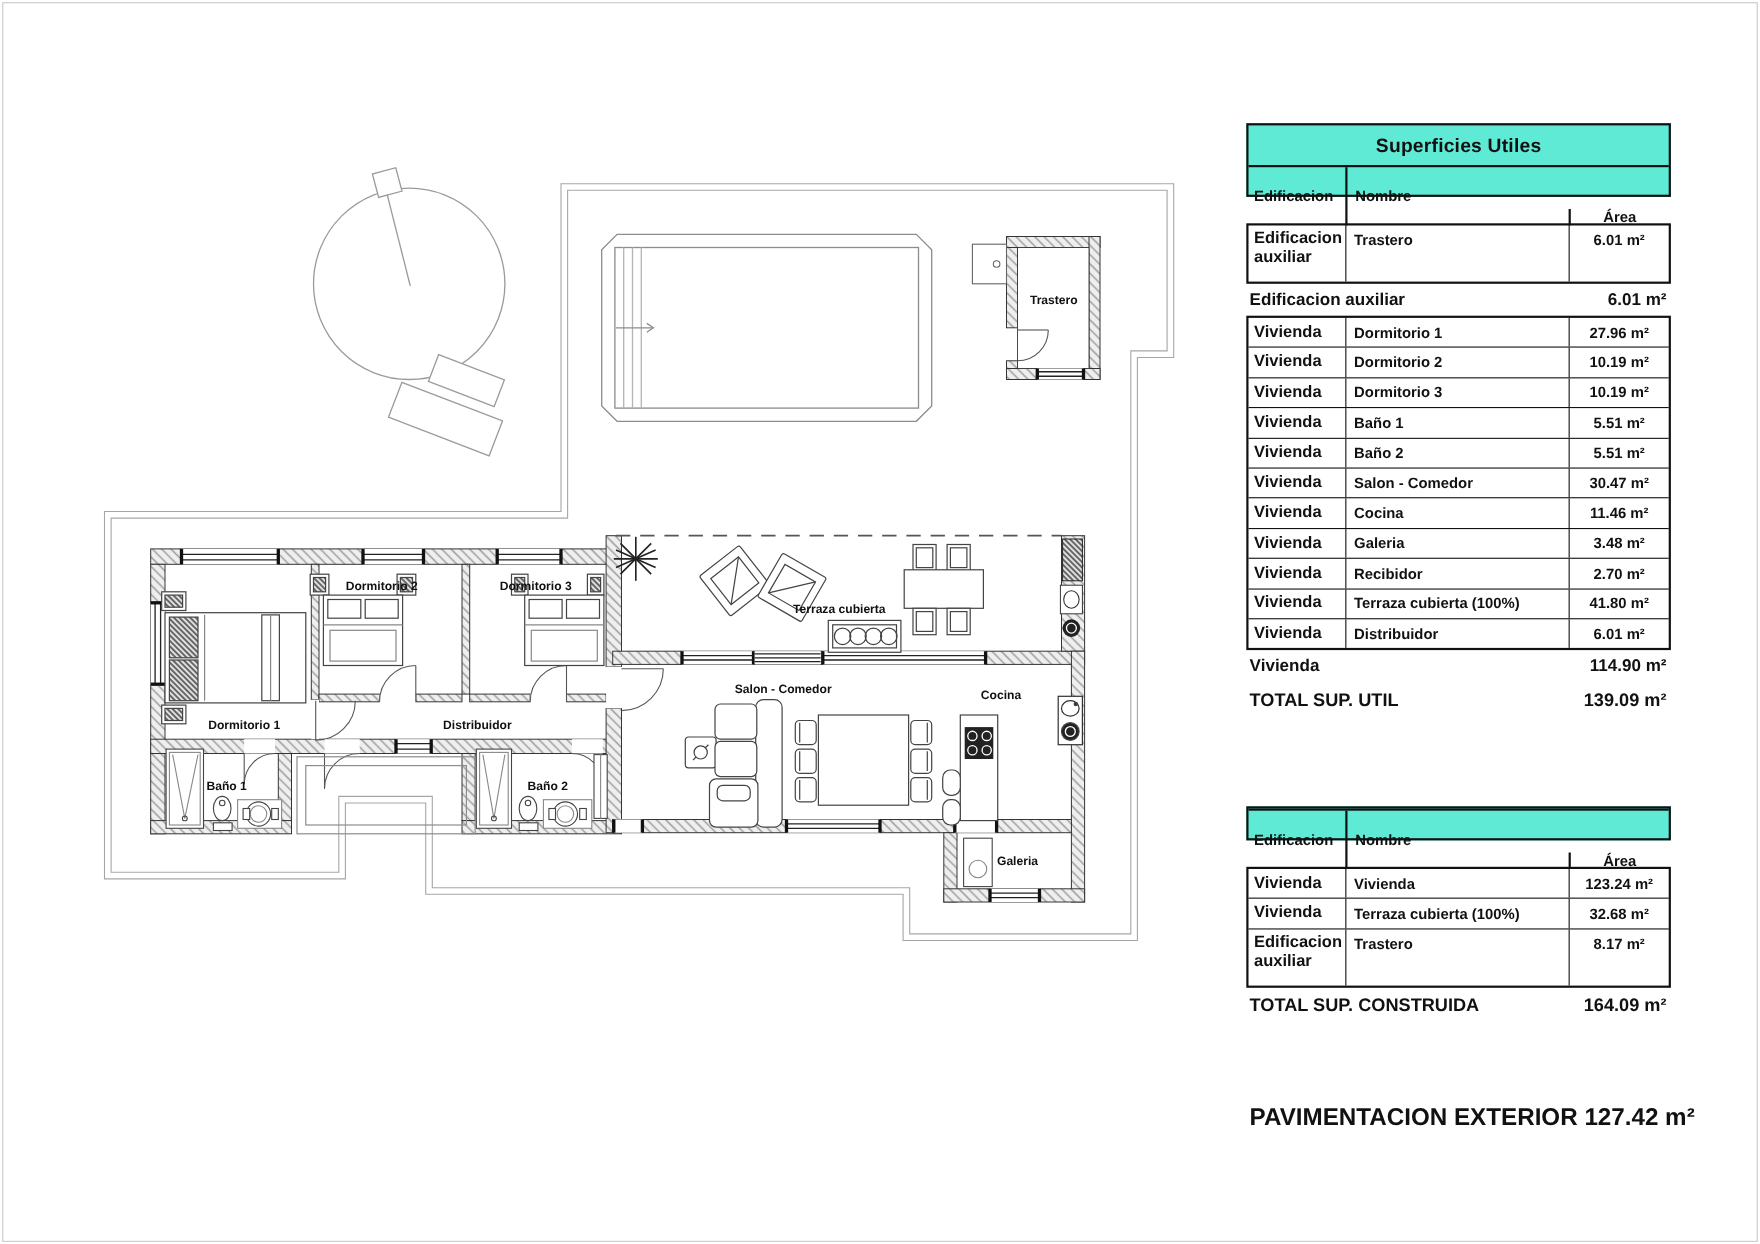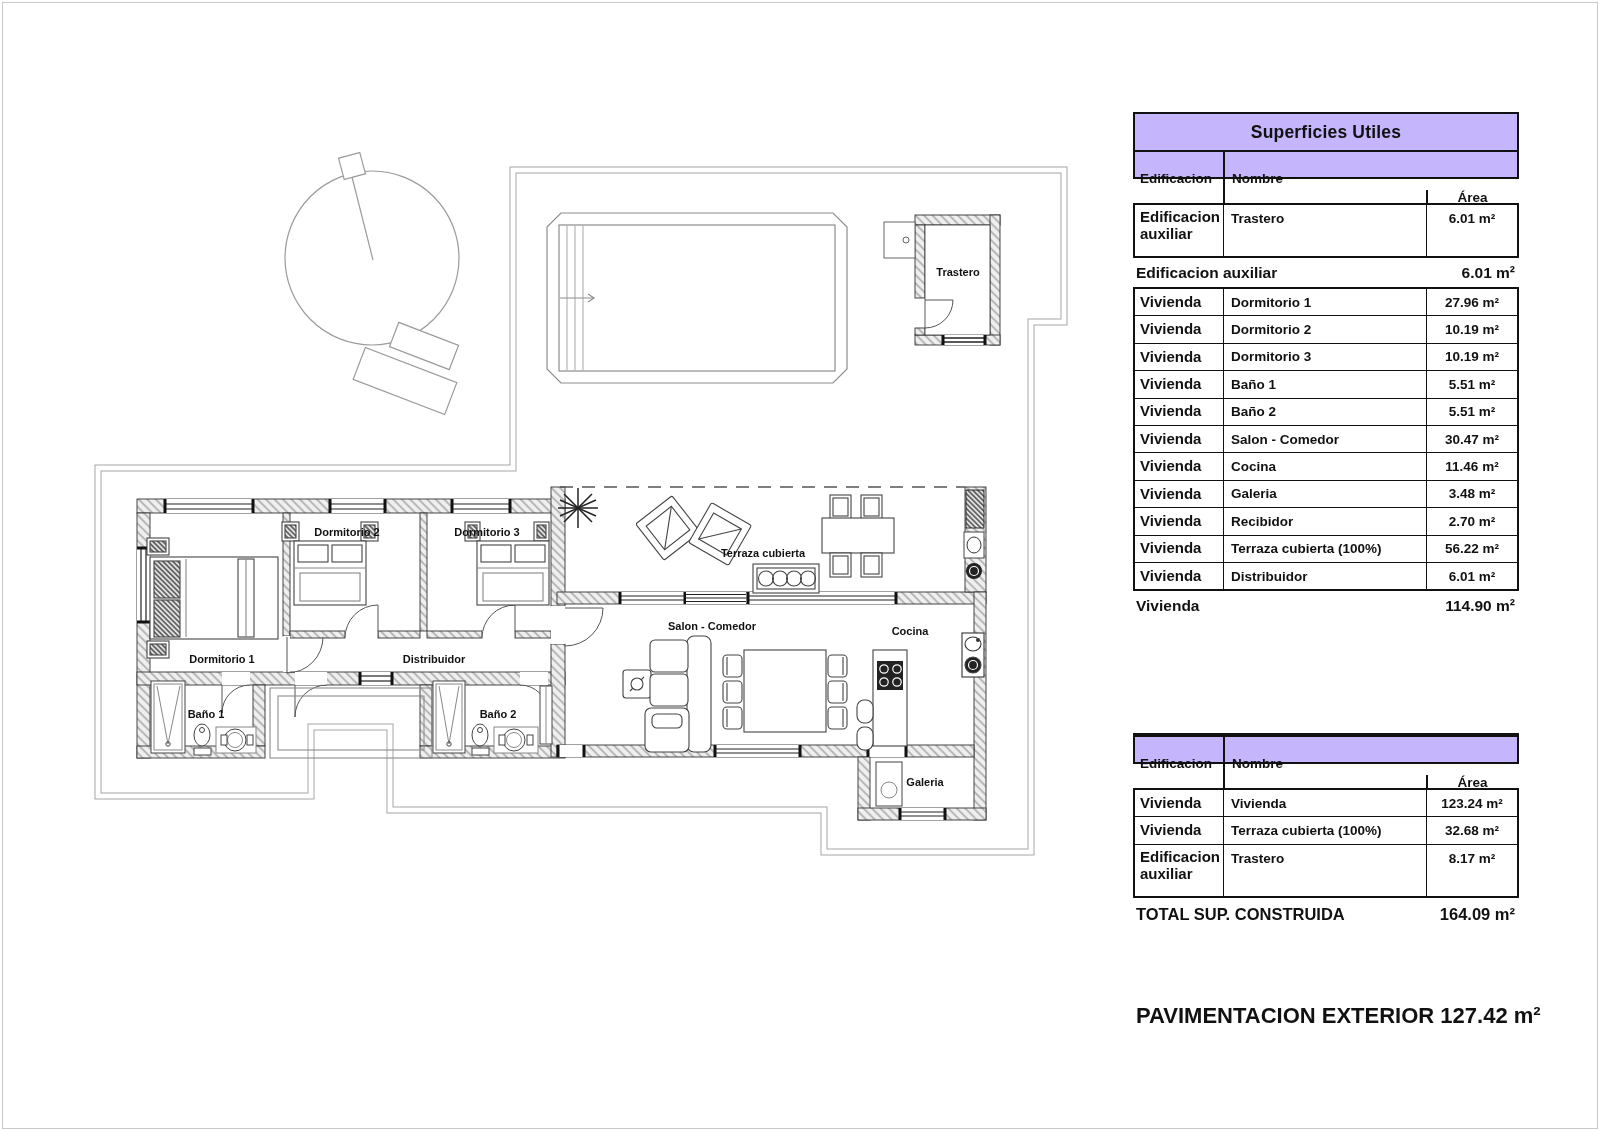--- a/index.html
+++ b/index.html
@@ -3,21 +3,21 @@
 <meta charset="utf-8">
 <style>
   html,body{margin:0;padding:0;background:#fff;}
   body{width:1600px;height:1131px;position:relative;overflow:hidden;
        font-family:"Liberation Sans",sans-serif;color:#111;}
   .frame{position:absolute;inset:2px;border:1px solid #c9c9c9;pointer-events:none;}
   #plan-svg{position:absolute;left:0;top:0;width:1600px;height:1131px;}
   .room-label{font:700 11px "Liberation Sans",sans-serif;fill:#111;text-anchor:middle;}
 
   .sa-table{position:absolute;width:386px;font-weight:700;color:#111;}
-  .t-head{border:2px solid #111;background:#c4b5fd;}
+  .t-head{border:2px solid #111;background:#5eead4;}
   .t-title{height:36px;display:flex;align-items:center;justify-content:center;
            font-size:17.5px;letter-spacing:.2px;}
   .t-cols{display:grid;grid-template-columns:88px 1fr 91px;border-top:2px solid #111;
           height:25px;font-size:13.5px;}
   .t-cols .c0{display:flex;align-items:center;padding-left:5px;}
   .t-cols .c1{display:flex;align-items:center;padding-left:7px;border-left:2px solid #111;}
   .t-cols .c2{display:flex;align-items:center;justify-content:center;border-left:2px solid #111;margin-top:38px;}
   .t-box{border:2px solid #111;background:#fff;}
   .t-box.gap{margin-top:24px;}
   .t-row{display:grid;grid-template-columns:88px 1fr 91px;min-height:26.4px;
@@ -496,31 +496,35 @@
           <span class="c2">3.48 m²</span>
         </div>
         <div class="t-row">
           <span class="c0">Vivienda</span>
           <span class="c1">Recibidor</span>
           <span class="c2">2.70 m²</span>
         </div>
         <div class="t-row">
           <span class="c0">Vivienda</span>
           <span class="c1">Terraza cubierta (100%)</span>
-          <span class="c2">56.22 m²</span>
+          <span class="c2">41.80 m²</span>
         </div>
         <div class="t-row">
           <span class="c0">Vivienda</span>
           <span class="c1">Distribuidor</span>
           <span class="c2">6.01 m²</span>
         </div>
       </div>
       <div class="t-sum">
         <span class="l">Vivienda</span>
         <span class="v">114.90 m²</span>
+      </div>
+      <div class="t-sum emph">
+        <span class="l">TOTAL SUP. UTIL</span>
+        <span class="v">139.09 m²</span>
       </div>
     </div>
 </div>
 
 <div class="sa-table" id="table-1" style="left:1133px;top:733px">
   <div class="t-head">
     <div class="t-cols">
         <span class="c0">Edificacion</span>
         <span class="c1">Nombre</span>
         <span class="c2">Área</span>

